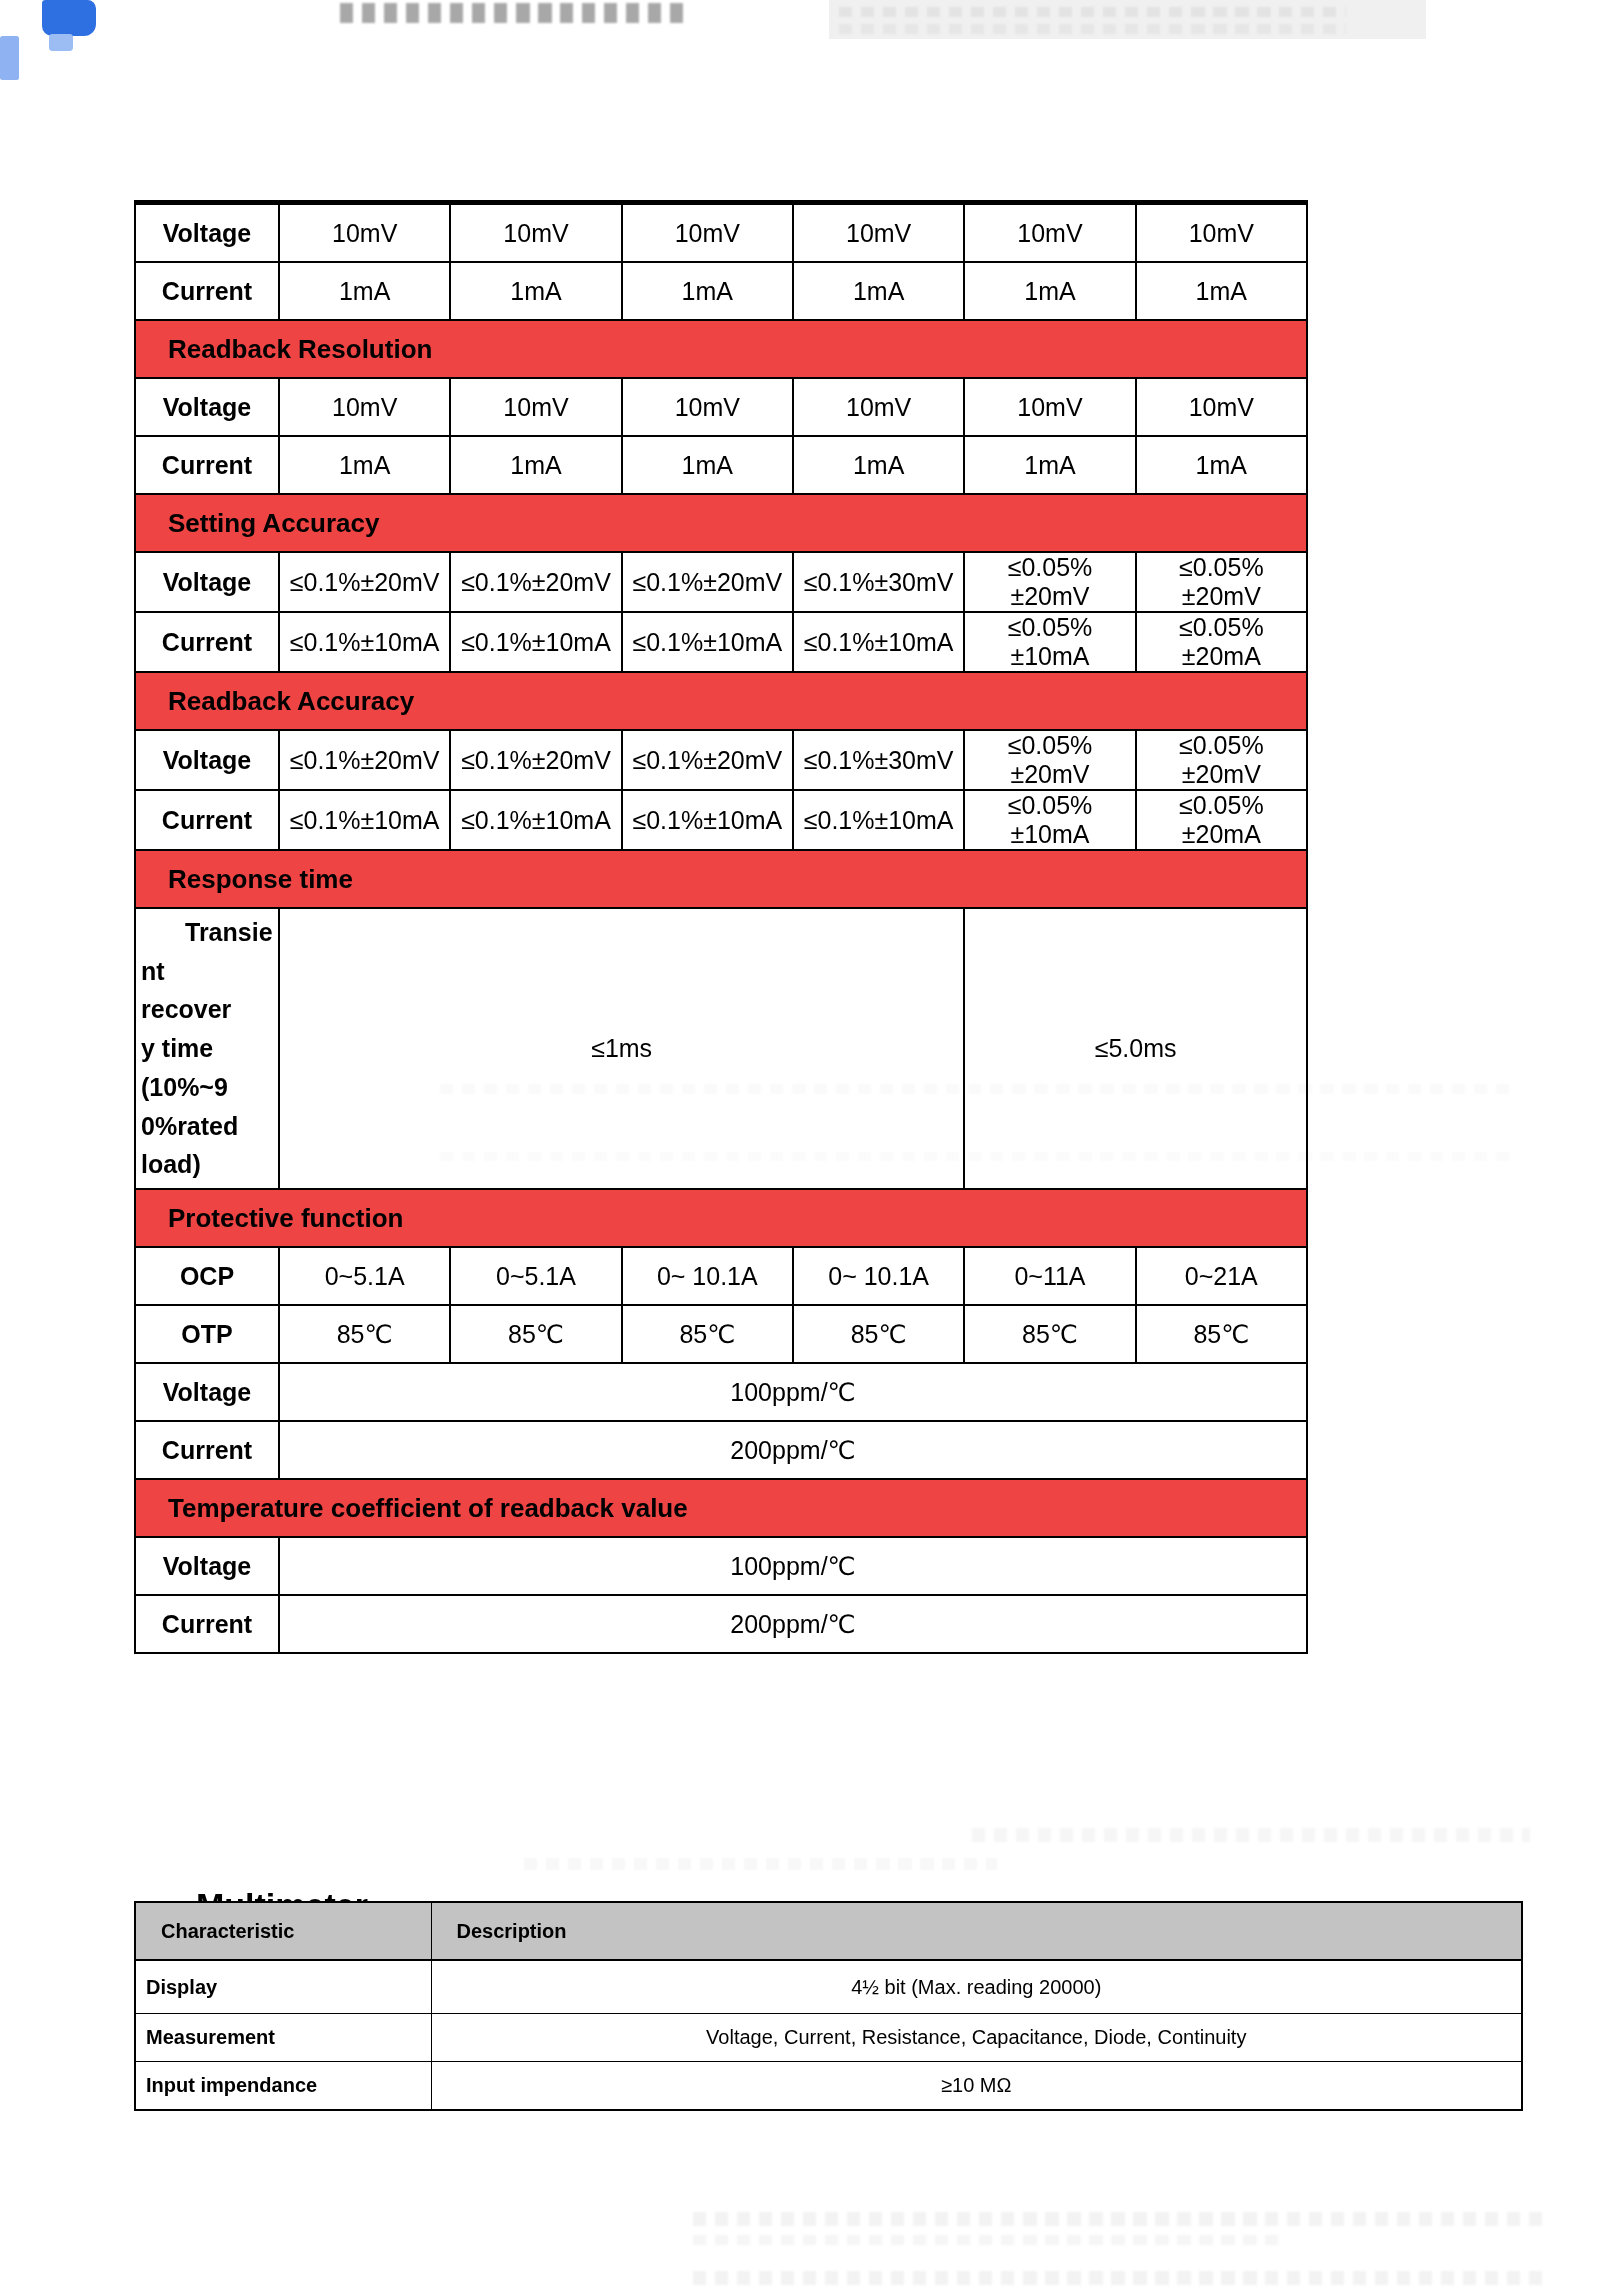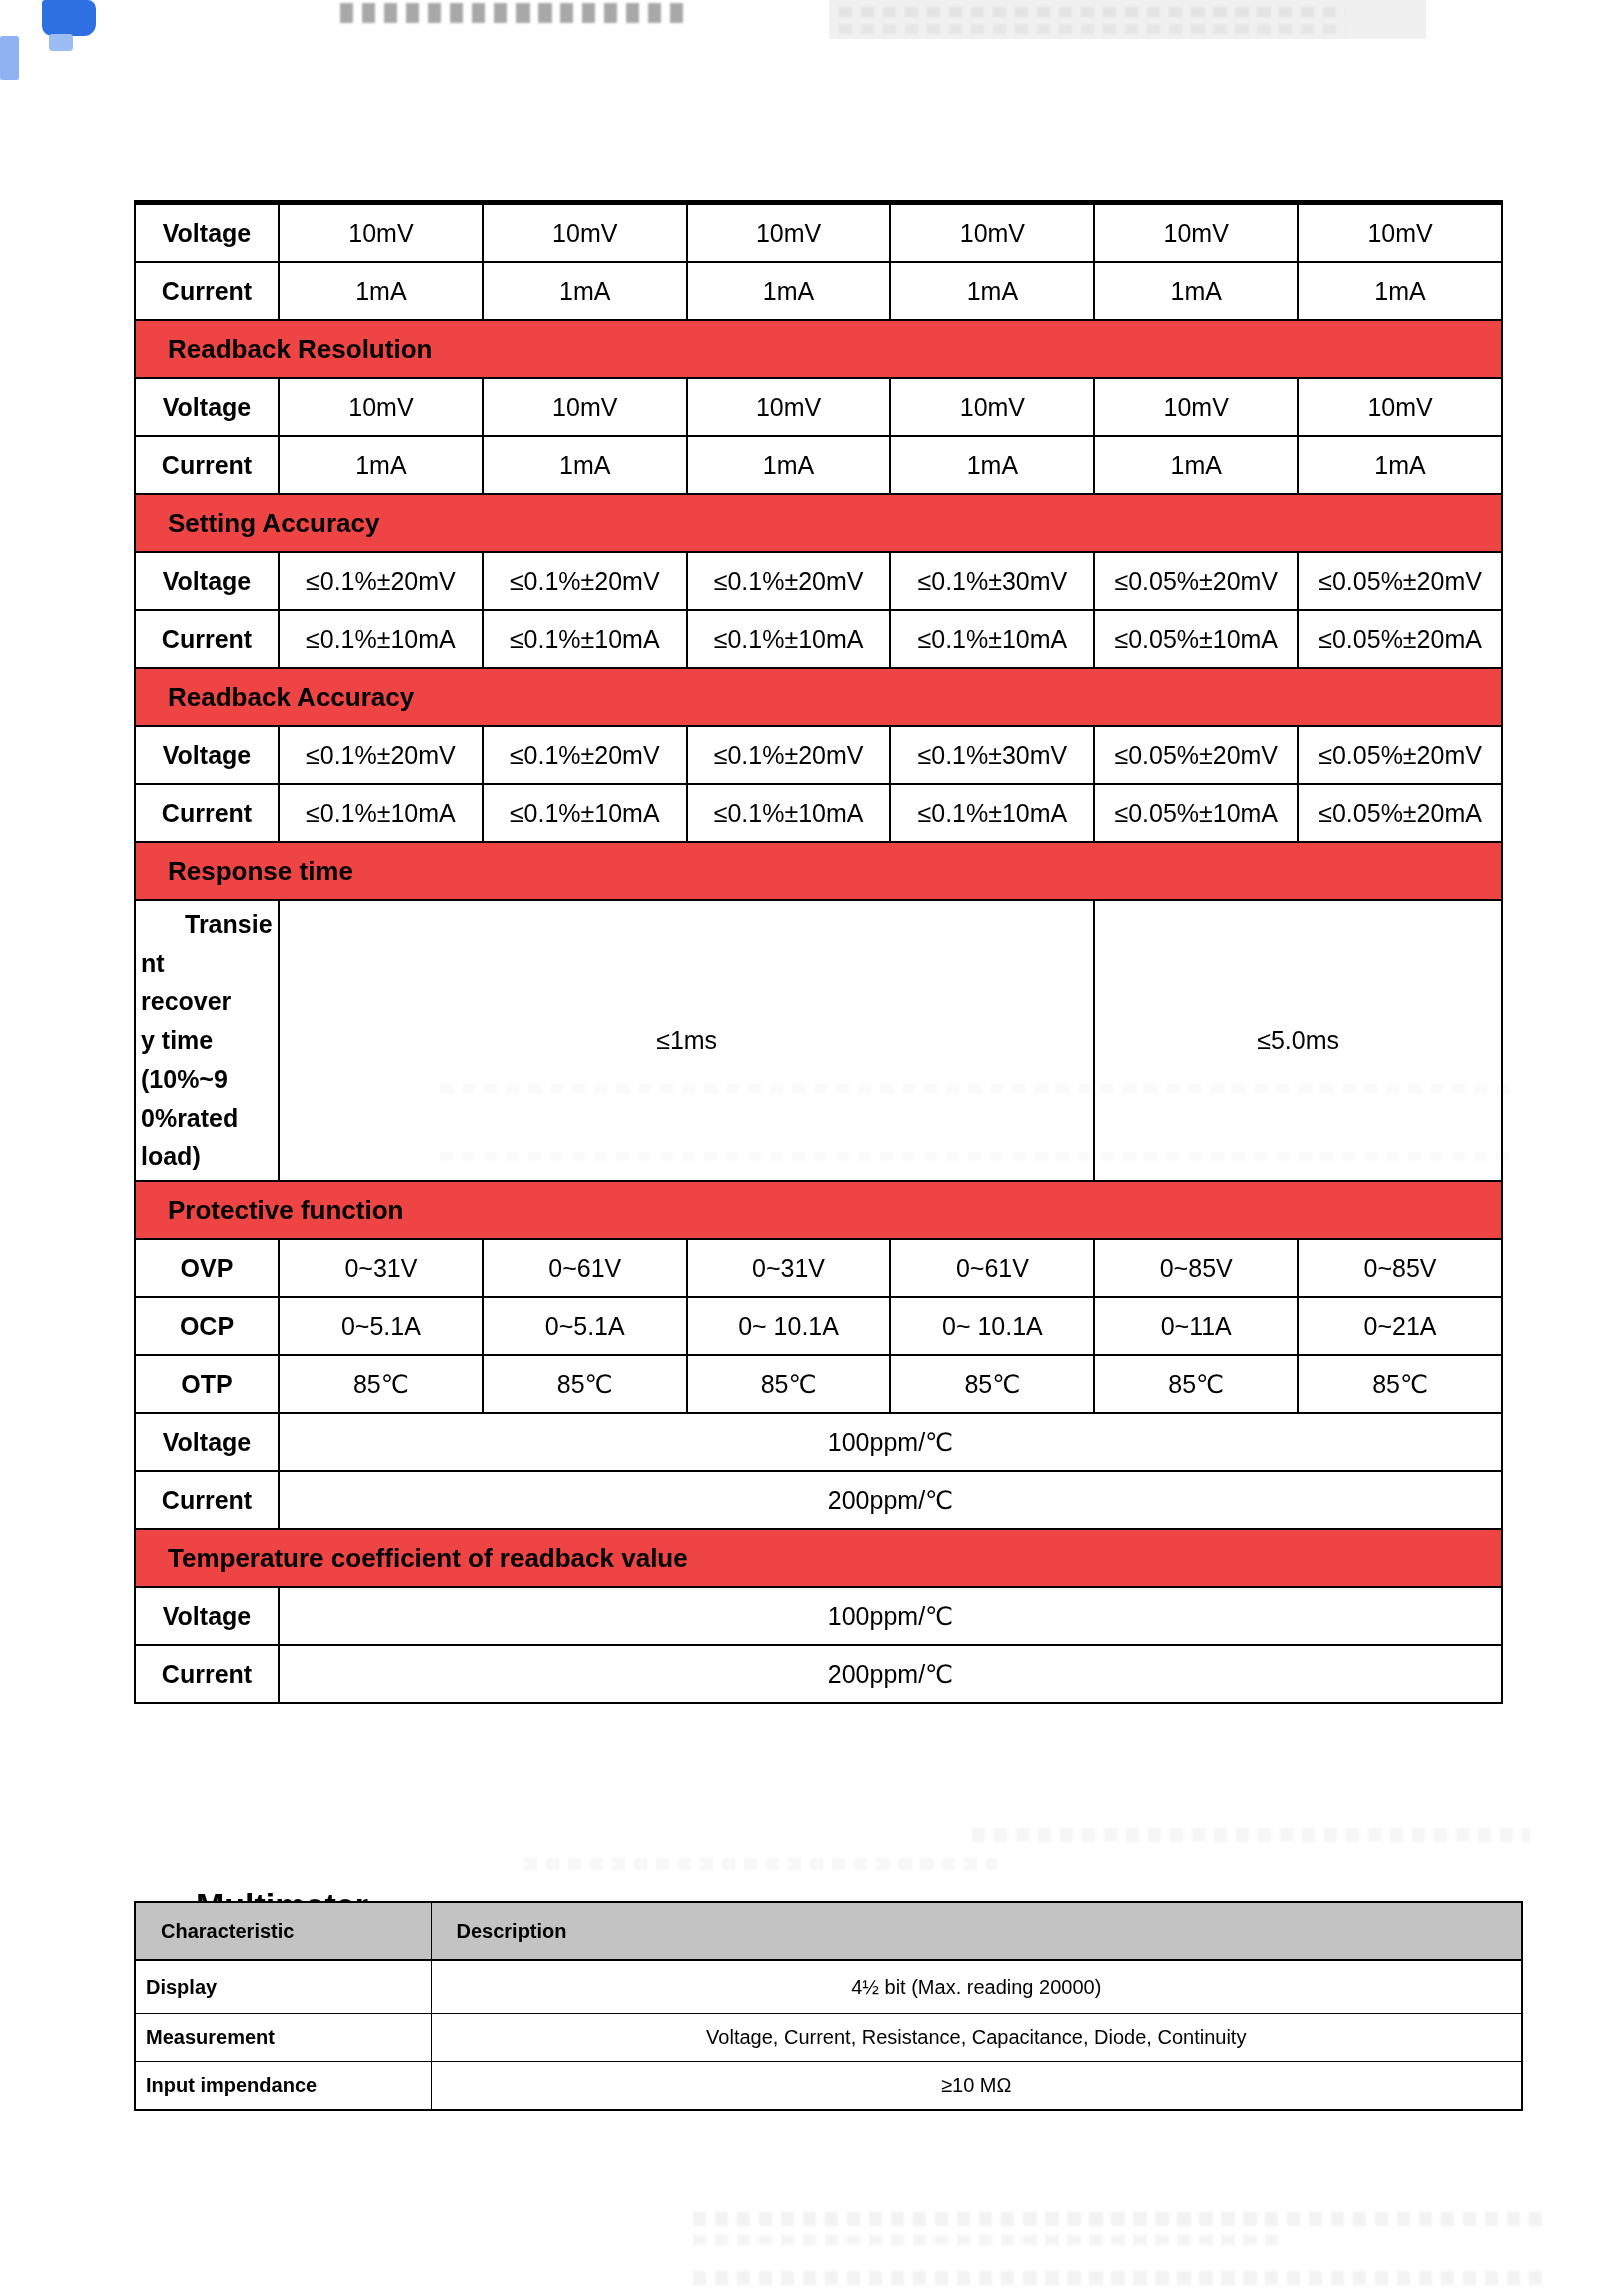--- a/index.html
+++ b/index.html
@@ -3,21 +3,21 @@
 <meta charset="utf-8">
 <style>
   html,body{margin:0;padding:0;}
   body{
     width:1623px;height:2295px;position:relative;background:#ffffff;
     font-family:"Liberation Sans","DejaVu Sans",sans-serif;color:#000;
     overflow:hidden;
   }
   
   table.spec{
-    position:absolute;left:134px;top:200px;width:1369px;
+    position:absolute;left:134px;top:200px;width:1174px;
     border-collapse:collapse;table-layout:fixed;
     border:2.5px solid #000;border-top-width:5px;
   }
   table.spec td{
     border:2.5px solid #000;
     font-size:25px;text-align:center;vertical-align:middle;
     height:56px;padding:0 3.4px;overflow:hidden;
   }
   table.spec td.lbl{font-weight:bold;}
   table.spec td.sec{
@@ -193,29 +193,20 @@
 (10%~9
 0%rated
 load)</td>
         <td colspan="4">≤1ms</td>
         <td colspan="2">≤5.0ms</td>
       </tr>
       <tr>
         <td colspan="7" class="sec">Protective function</td>
       </tr>
       <tr>
-        <td class="lbl">OVP</td>
-        <td>0~31V</td>
-        <td>0~61V</td>
-        <td>0~31V</td>
-        <td>0~61V</td>
-        <td>0~85V</td>
-        <td>0~85V</td>
-      </tr>
-      <tr>
         <td class="lbl">OCP</td>
         <td>0~5.1A</td>
         <td>0~5.1A</td>
         <td>0~ 10.1A</td>
         <td>0~ 10.1A</td>
         <td>0~11A</td>
         <td>0~21A</td>
       </tr>
       <tr>
         <td class="lbl">OTP</td>

